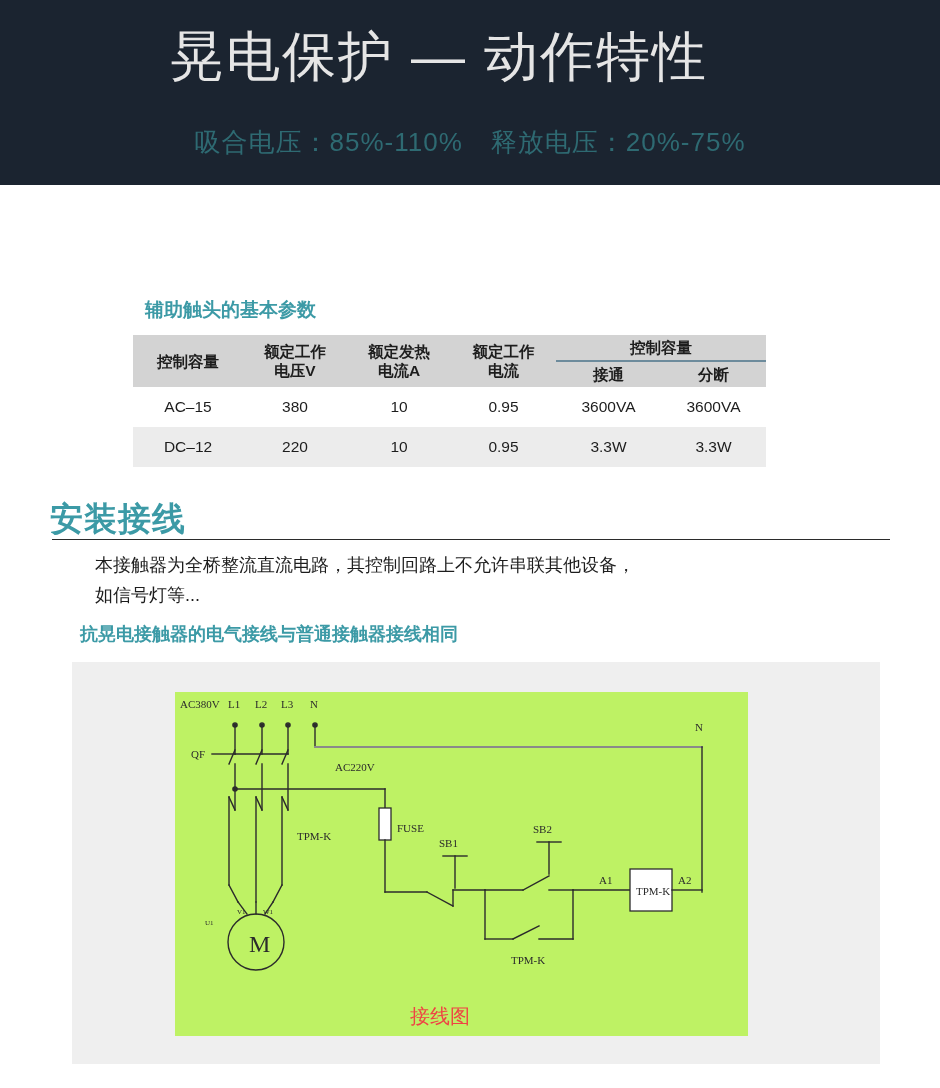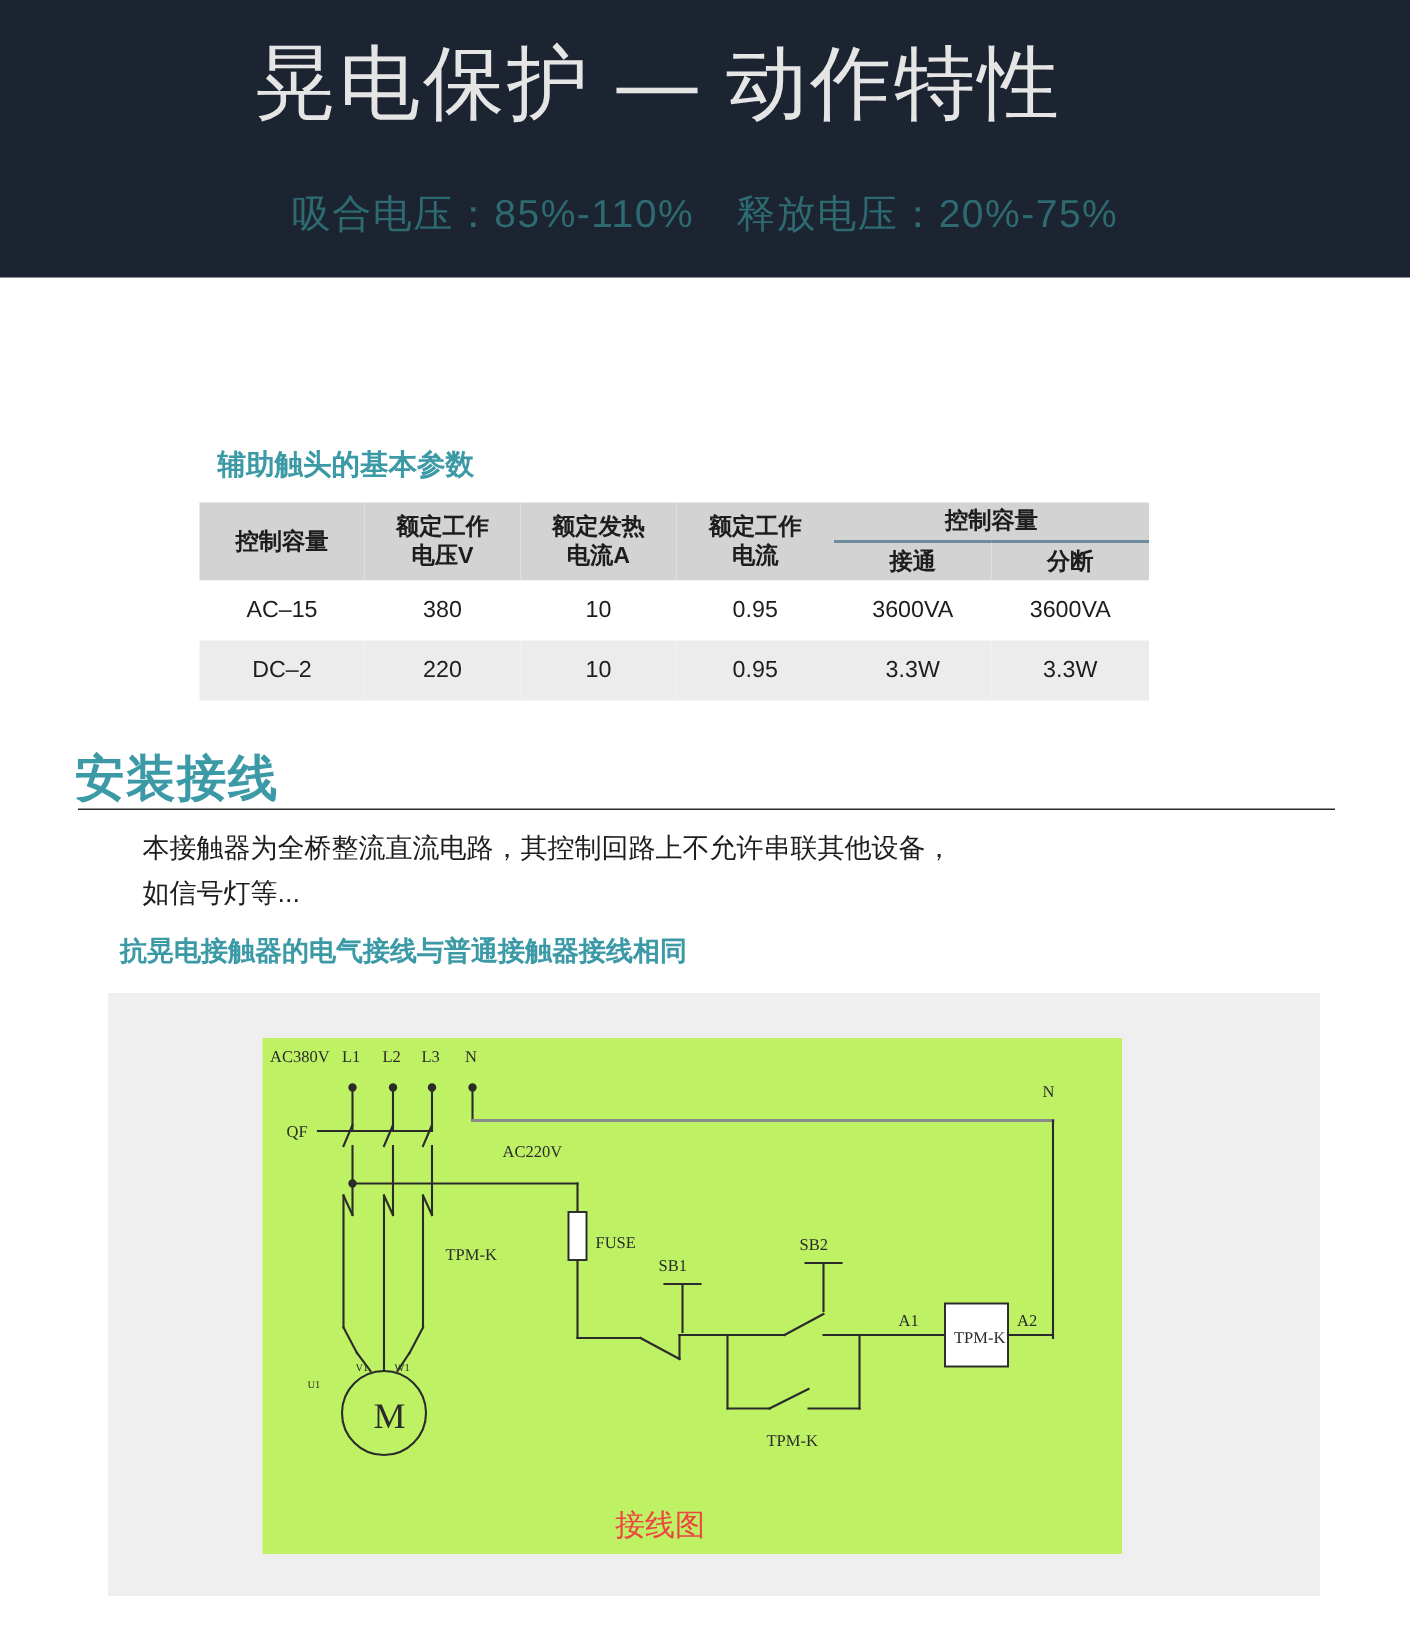--- a/index.html
+++ b/index.html
@@ -216,21 +216,21 @@
       <tbody>
         <tr class="row-a">
           <td>AC–15</td>
           <td>380</td>
           <td>10</td>
           <td>0.95</td>
           <td>3600VA</td>
           <td>3600VA</td>
         </tr>
         <tr class="row-b">
-          <td>DC–2</td>
+          <td>DC–12</td>
           <td>220</td>
           <td>10</td>
           <td>0.95</td>
           <td>3.3W</td>
           <td>3.3W</td>
         </tr>
       </tbody>
     </table>
   </div>
 

